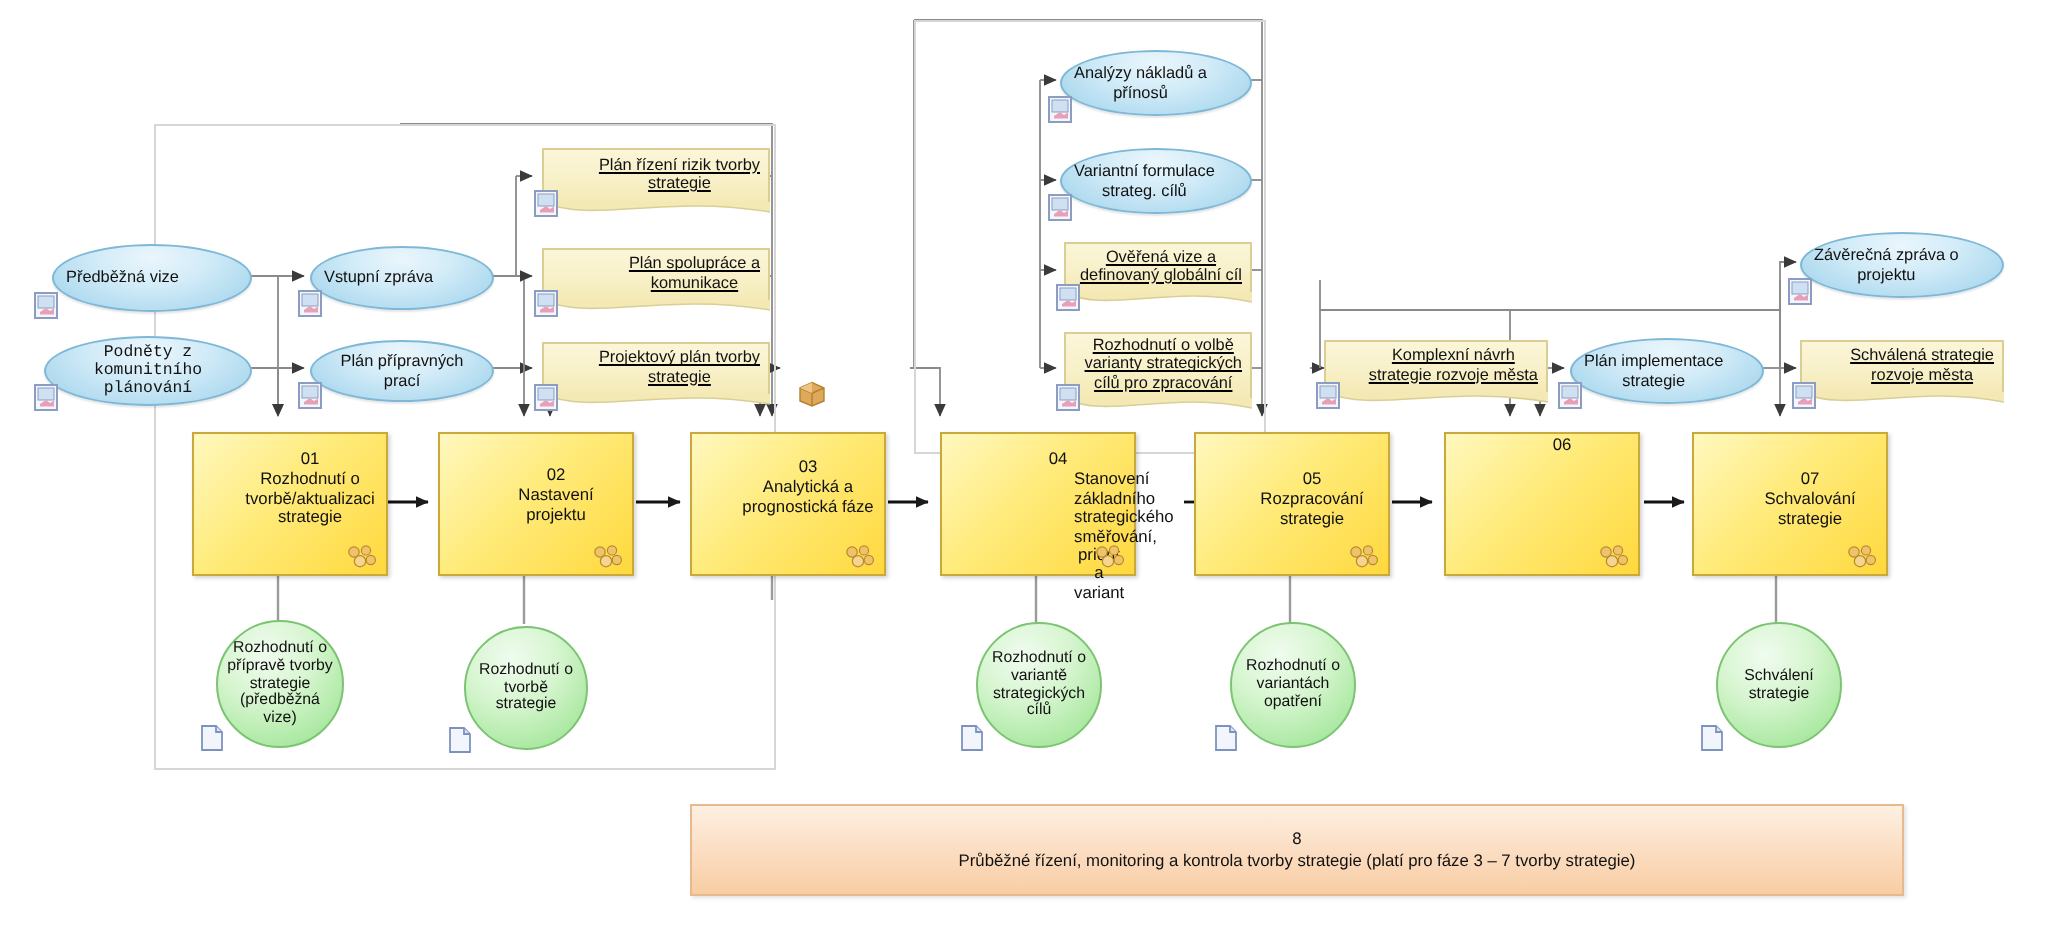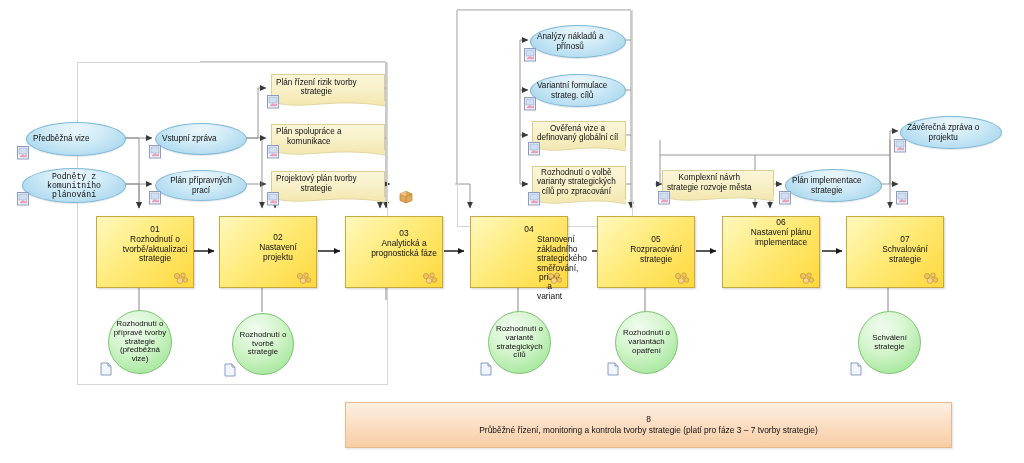--- a/index.html
+++ b/index.html
@@ -54,22 +54,23 @@
   }
 
   
   .sticky {
     position: absolute;
     background: linear-gradient(180deg, #fbf6d9 0%, #f8f0c8 55%, #f4e9b4 100%);
     border: 1px solid #d9cf95;
     border-bottom: none;
     display: flex;
     align-items: center;
-    justify-content: flex-start;
+    justify-content: flex-end;
     z-index: 6;
+    text-decoration: underline;
   }
   .sticky .node-label {
     font-size: 8.2px;
     padding: 0 4px 3px 4px;
   }
   .sticky .wave {
     position: absolute;
     left: -1px;
     right: -1px;
     bottom: -9px;
@@ -418,20 +419,28 @@
       <path d="M0,0 C26,11 60,-4 112,5 L112,0 L0,0 z" fill="#f4e9b4"></path>
       <path d="M0,0 C26,11 60,-4 112,5" fill="none" stroke="#d9cf95" stroke-width="0.8"></path>
     </svg>
   </div>
   <svg class="doc-icon" style="left:658px; top:191px;" viewBox="0 0 13 14">
     <rect x="0.5" y="0.5" width="11" height="12.5" fill="#f4f6fb" stroke="#8b9dc3"></rect>
     <rect x="2" y="2" width="8" height="6" fill="#cfe0f2" stroke="#8b9dc3" stroke-width="0.5"></rect>
     <path d="M3,10 l3,-2 2,1.5 2,-1.2 0,3 -7,0 z" fill="#e8a0b8"></path>
   </svg>
 
+  <div class="sticky" style="left:900px; top:170px; width:100px; height:26px;">
+    <span class="node-label">Schválená strategie
+rozvoje města</span>
+    <svg class="wave" viewBox="0 0 102 10" preserveAspectRatio="none">
+      <path d="M0,0 C24,11 56,-4 102,5 L102,0 L0,0 z" fill="#f4e9b4"></path>
+      <path d="M0,0 C24,11 56,-4 102,5" fill="none" stroke="#d9cf95" stroke-width="0.8"></path>
+    </svg>
+  </div>
   <svg class="doc-icon" style="left:896px; top:191px;" viewBox="0 0 13 14">
     <rect x="0.5" y="0.5" width="11" height="12.5" fill="#f4f6fb" stroke="#8b9dc3"></rect>
     <rect x="2" y="2" width="8" height="6" fill="#cfe0f2" stroke="#8b9dc3" stroke-width="0.5"></rect>
     <path d="M3,10 l3,-2 2,1.5 2,-1.2 0,3 -7,0 z" fill="#e8a0b8"></path>
   </svg>
 
   <div class="process" style="left:96px; top:216px; width:96px; height:70px;">
     <span class="node-label num">01</span>
     <span class="node-label" style="padding-top:1px;">Rozhodnutí o
 tvorbě/aktualizaci
@@ -487,22 +496,20 @@
     <svg class="people-icon" viewBox="0 0 17 12">
       <circle cx="5" cy="4" r="2.6" fill="#f0c36a" stroke="#b58a2e" stroke-width="0.6"></circle>
       <circle cx="11" cy="3.2" r="2.3" fill="#f0c36a" stroke="#b58a2e" stroke-width="0.6"></circle>
       <circle cx="8" cy="8.6" r="2.8" fill="#f7d591" stroke="#b58a2e" stroke-width="0.6"></circle>
       <circle cx="13.4" cy="8" r="2.3" fill="#f0c36a" stroke="#b58a2e" stroke-width="0.6"></circle>
     </svg>
   </div>
 
   <div class="process" style="left:722px; top:216px; width:96px; height:70px;">
     <span class="node-label num" style="padding-top:1px;">06</span>
-    <span class="node-label" style="padding-top:1px;">Nastavení plánu
-implementace</span>
     <svg class="people-icon" viewBox="0 0 17 12">
       <circle cx="5" cy="4" r="2.6" fill="#f0c36a" stroke="#b58a2e" stroke-width="0.6"></circle>
       <circle cx="11" cy="3.2" r="2.3" fill="#f0c36a" stroke="#b58a2e" stroke-width="0.6"></circle>
       <circle cx="8" cy="8.6" r="2.8" fill="#f7d591" stroke="#b58a2e" stroke-width="0.6"></circle>
       <circle cx="13.4" cy="8" r="2.3" fill="#f0c36a" stroke="#b58a2e" stroke-width="0.6"></circle>
     </svg>
   </div>
 
   <div class="process" style="left:846px; top:216px; width:96px; height:70px;">
     <span class="node-label num" style="padding-top:18px;">07</span>

